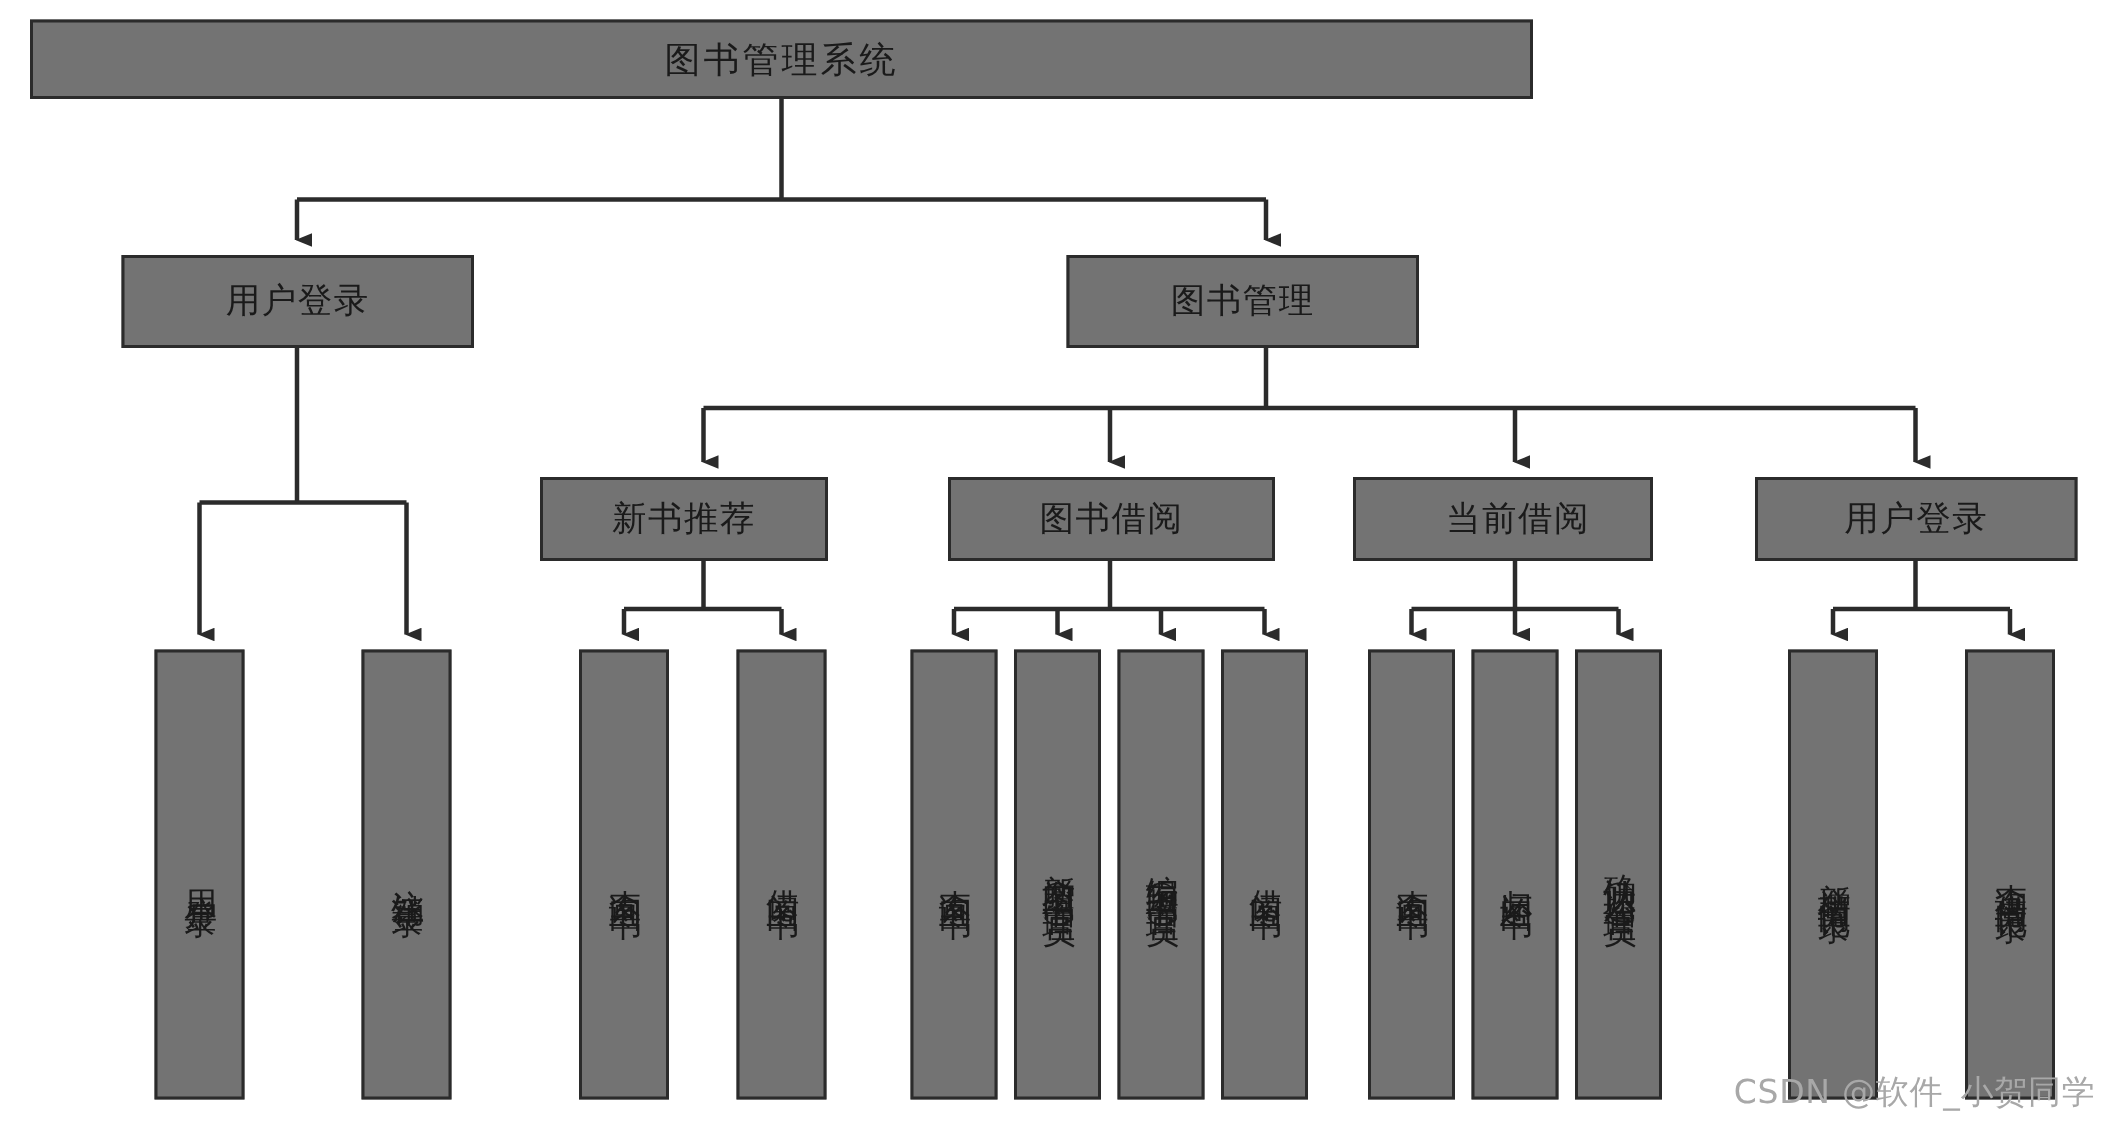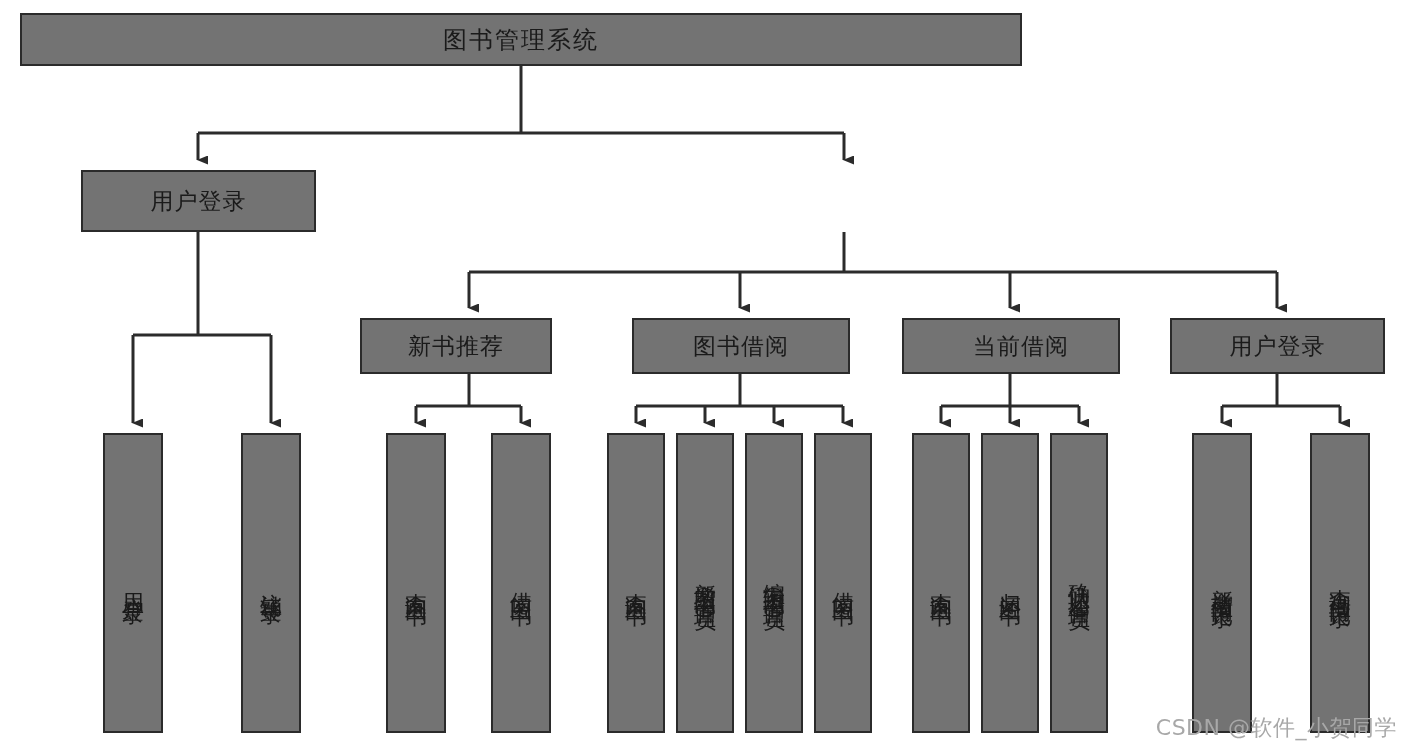--- a/index.html
+++ b/index.html
@@ -126,28 +126,31 @@
     </g>
   </svg>
 
   <div class="node title" style="left:20px; top:13px; width:1002px; height:53px;">
     <span>图书管理系统</span>
   </div>
 
   <div class="node h" style="left:81px; top:170px; width:235px; height:62px;">
     <span>用户登录</span>
   </div>
+  <div class="node h" style="left:711px; top:170px; width:235px; height:62px;">
+    <span>图书管理</span>
+  </div>
 
   <div class="node h" style="left:360px; top:318px; width:192px; height:56px;">
     <span>新书推荐</span>
   </div>
   <div class="node h" style="left:632px; top:318px; width:218px; height:56px;">
     <span>图书借阅</span>
   </div>
-  <div class="node h" style="left:902px; top:318px; width:218px; height:56px;padding-left:20px;">
+  <div class="node h" style="left:902px; top:318px; width:200px; height:56px;padding-left:20px;">
     <span>当前借阅</span>
   </div>
   <div class="node h" style="left:1170px; top:318px; width:215px; height:56px;">
     <span>用户登录</span>
   </div>
 
   <div class="node v" style="left:103px; top:433px; width:60px; height:300px;">
     <span class="vtext">用户登录</span>
   </div>
   <div class="node v" style="left:241px; top:433px; width:60px; height:300px;">

